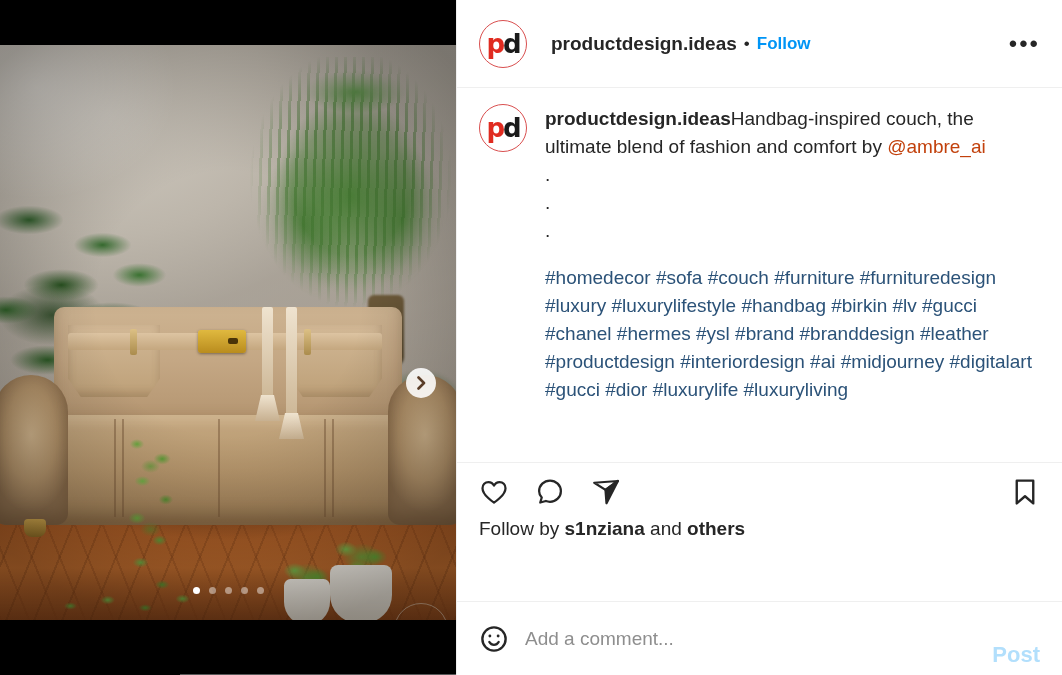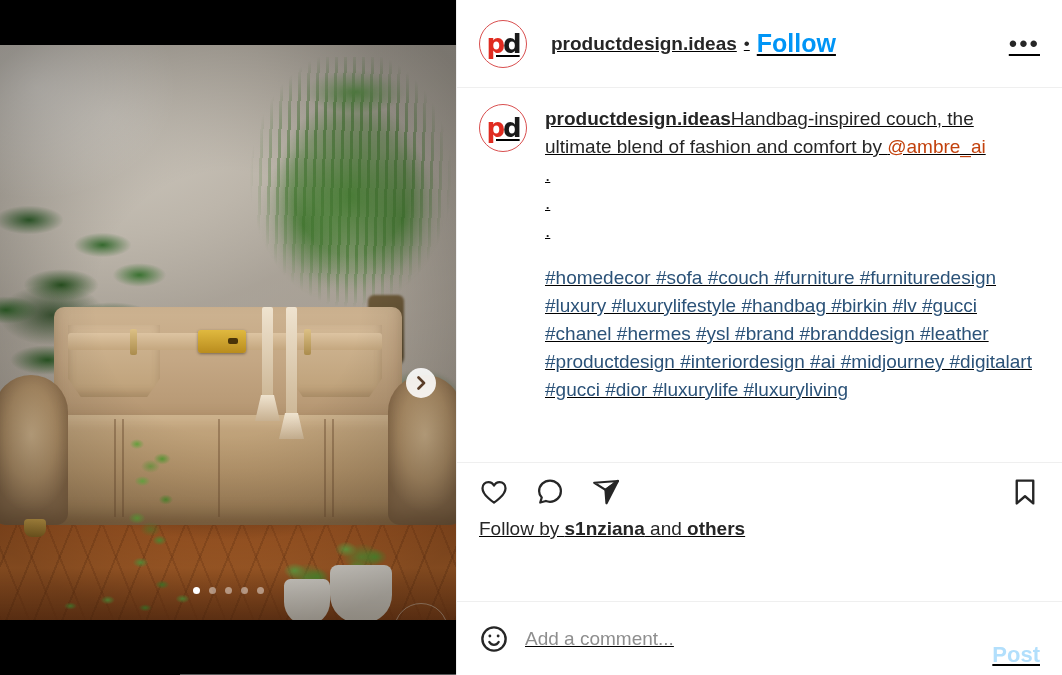--- a/index.html
+++ b/index.html
@@ -236,21 +236,20 @@
     position:absolute; left:180px; bottom:0; width:276px; height:1px;
     background: rgba(255,255,255,0.35);
   }
 
   
   .side {
     width: 606px; height: 675px; flex: 0 0 606px;
     display:flex; flex-direction:column;
     background:#ffffff;
     border-left: 1px solid #efefef;
-    text-decoration: underline;
   }
   .side-header {
     height: 88px; flex: 0 0 88px;
     display:flex; align-items:center; padding: 0 18px 0 22px;
     border-bottom: 1px solid #efefef;
   }
   .avatar {
     width: 48px; height: 48px; border-radius:50%;
     border: 1.5px solid #d94f4f;
     display:flex; align-items:center; justify-content:center;
@@ -258,21 +257,21 @@
   }
   .avatar-inner { font-size: 26px; font-weight: bold; line-height: 26px; letter-spacing:-2px; font-family:"DejaVu Sans", sans-serif; }
   .av-p { color:#e02b20; }
   .av-d { color:#1a1a1a; }
   .header-name-wrap { margin-left: 24px; display:flex; align-items:center; gap:7px; flex:1 1 auto; }
   .username {
     font-size: 19px; color:#262626; font-weight:600;
     cursor:pointer;
   }
   .sep-dot { color:#262626; font-size: 17px; }
-  .follow-link { font-size:25px; color:#0095f6; font-weight:600; cursor:pointer; }
+  .follow-link { font-size:17px; color:#0095f6; font-weight:600; cursor:pointer; }
   .more-btn { font-size: 24px; color:#262626; letter-spacing:2px; cursor:pointer; line-height:12px; padding: 8px 4px; }
 
   .side-body { flex: 1 1 auto; overflow:hidden; padding: 16px 22px 0 22px; }
   .caption-row { display:flex; gap: 18px; }
   .cap-avatar {
     width: 48px; height:48px; flex:0 0 48px; border-radius:50%;
     border:1.5px solid #d94f4f; display:flex; align-items:center; justify-content:center; background:#fff;
   }
   .caption-text {
     font-size: 19px; line-height: 28px; color:#262626;

